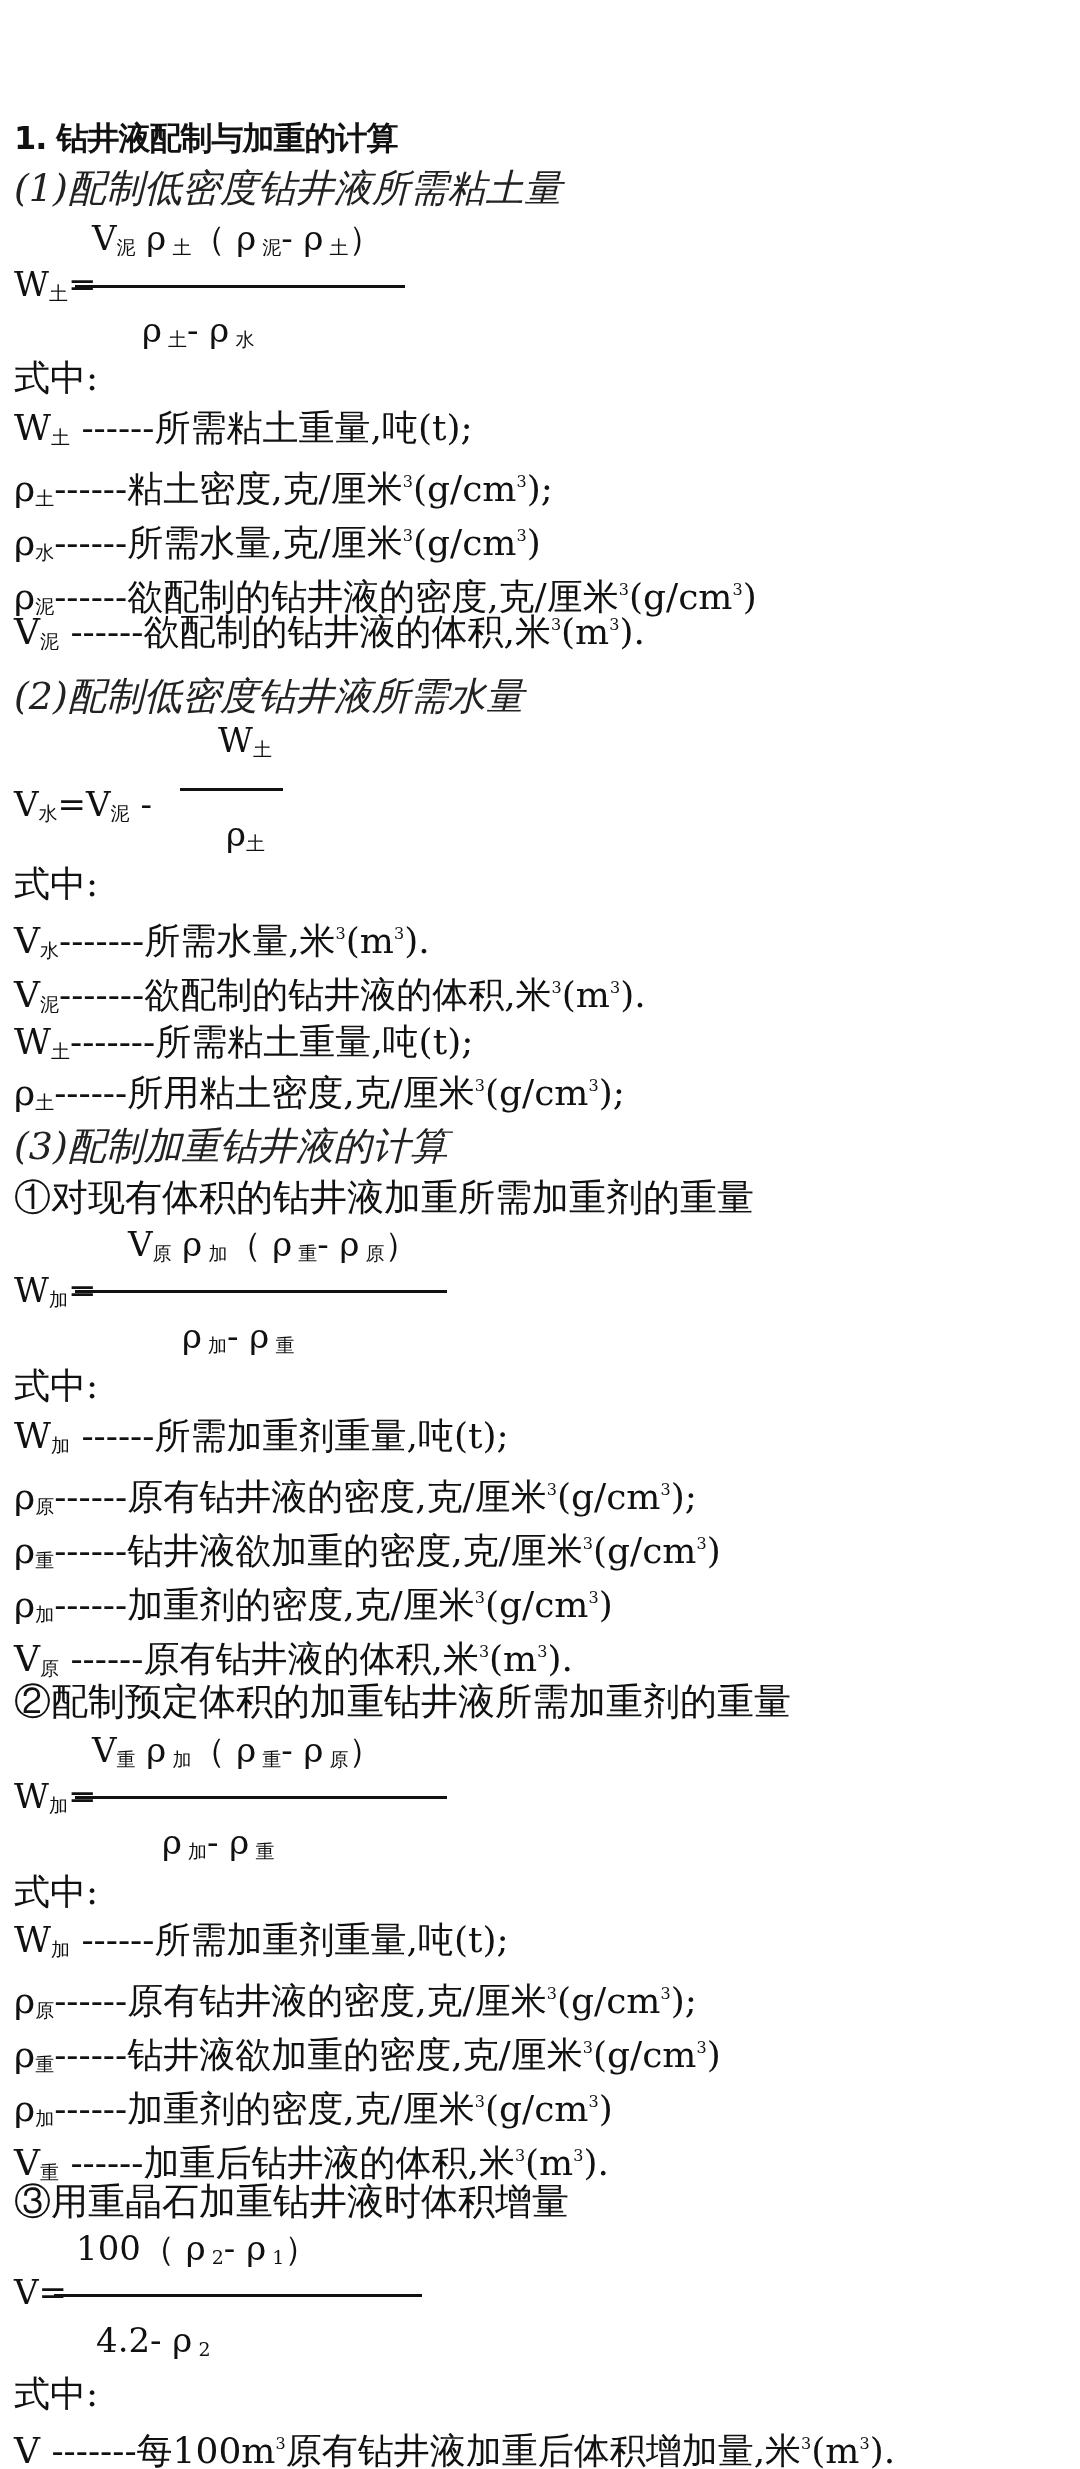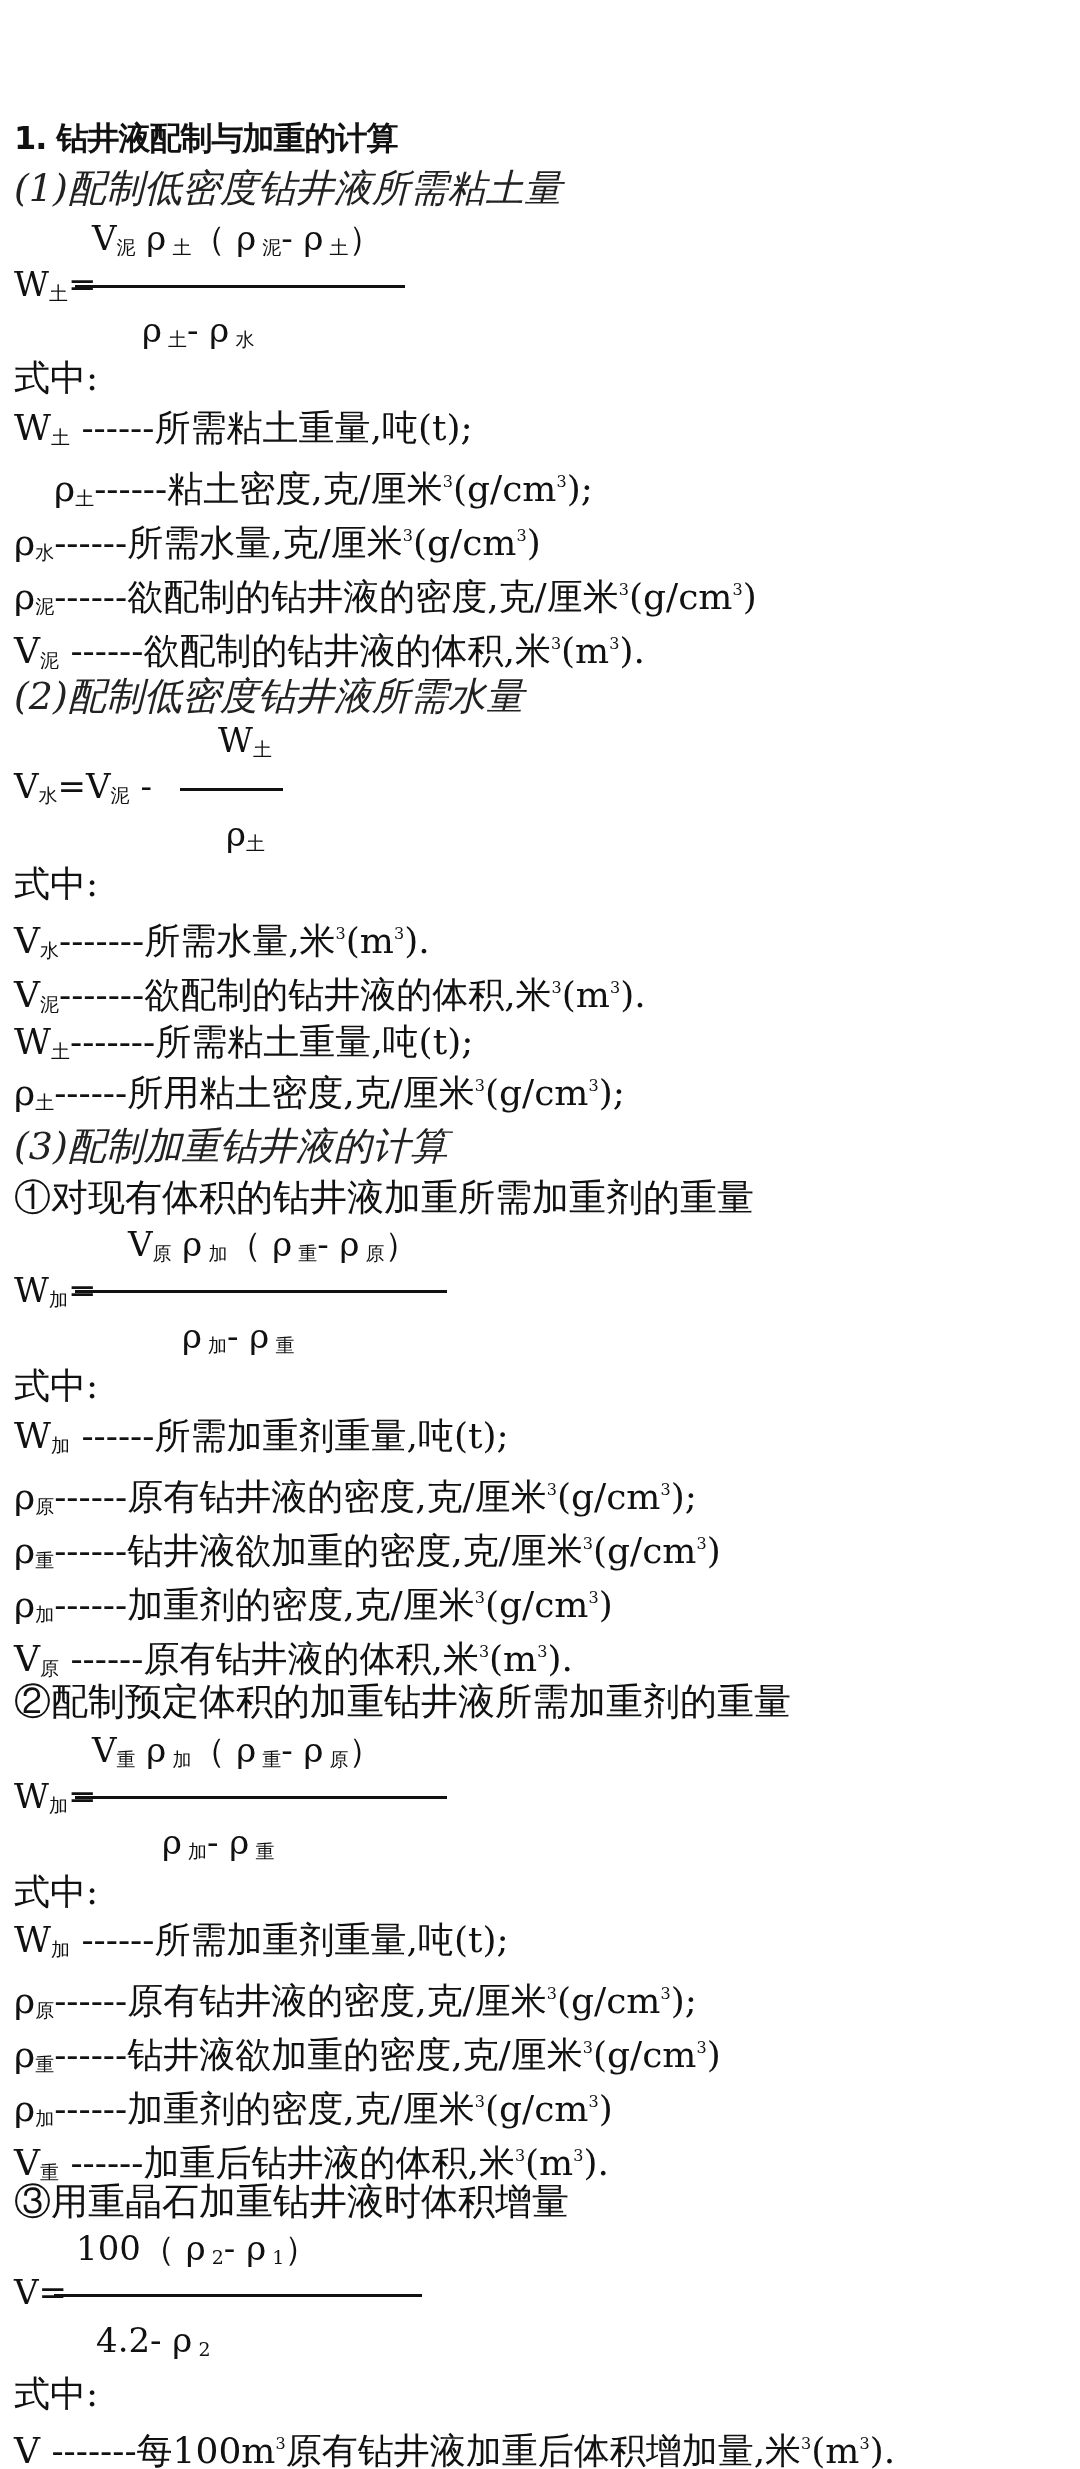--- a/index.html
+++ b/index.html
@@ -30,39 +30,39 @@
 <div class="bar" style="top:285px; left:75px; width:330px;"></div>
 <div class="ln formula-expr" style="top:308px; left:142px;">
   <span>ρ</span><sub> 土</sub><span>- ρ</span><sub> 水</sub>
 </div>
 
 <div class="ln" style="top:356px;">式中:</div>
 
 <div class="ln" style="top:406px;">
   <span>W</span><sub>土</sub><span> ------</span><span>所需粘土重量,吨(t);</span>
 </div>
-<div class="ln" style="top:460px;margin-left:40px;">
+<div class="ln" style="top:460px;">
   <span> </span><span>ρ</span><sub>土</sub><span>------</span><span>粘土密度,克/厘米</span><sup>3</sup><span>(g/cm</span><sup>3</sup><span>);</span>
 </div>
 <div class="ln" style="top:514px;">
   <span> </span><span>ρ</span><sub>水</sub><span>------</span><span>所需水量,克/厘米</span><sup>3</sup><span>(g/cm</span><sup>3</sup><span>)</span>
 </div>
 <div class="ln" style="top:568px;">
   <span> </span><span>ρ</span><sub>泥</sub><span>------</span><span>欲配制的钻井液的密度,克/厘米</span><sup>3</sup><span>(g/cm</span><sup>3</sup><span>)</span>
 </div>
-<div class="ln" style="top:622px;text-align:right;">
+<div class="ln" style="top:603px;text-align:right;">
   <span>V</span><sub>泥</sub><span> ------</span><span>欲配制的钻井液的体积,米</span><sup>3</sup><span>(m</span><sup>3</sup><span>).</span>
 </div>
 
 <div class="ln sub" style="top:674px;">(2)配制低密度钻井液所需水量</div>
 
 <div class="ln formula-expr" style="top:718px; left:218px;">
   <span>W</span><sub>土</sub>
 </div>
-<div class="eqlabel" style="top:764px;">
+<div class="eqlabel" style="top:782px;">
   <span>V</span><sub>水</sub><span>=V</span><sub>泥</sub><span> -</span>
 </div>
 <div class="bar" style="top:788px; left:180px; width:103px;"></div>
 <div class="ln formula-expr" style="top:812px; left:226px;">
   <span>ρ</span><sub>土</sub>
 </div>
 
 <div class="ln" style="top:862px;">式中:</div>
 
 <div class="ln" style="top:912px;">

